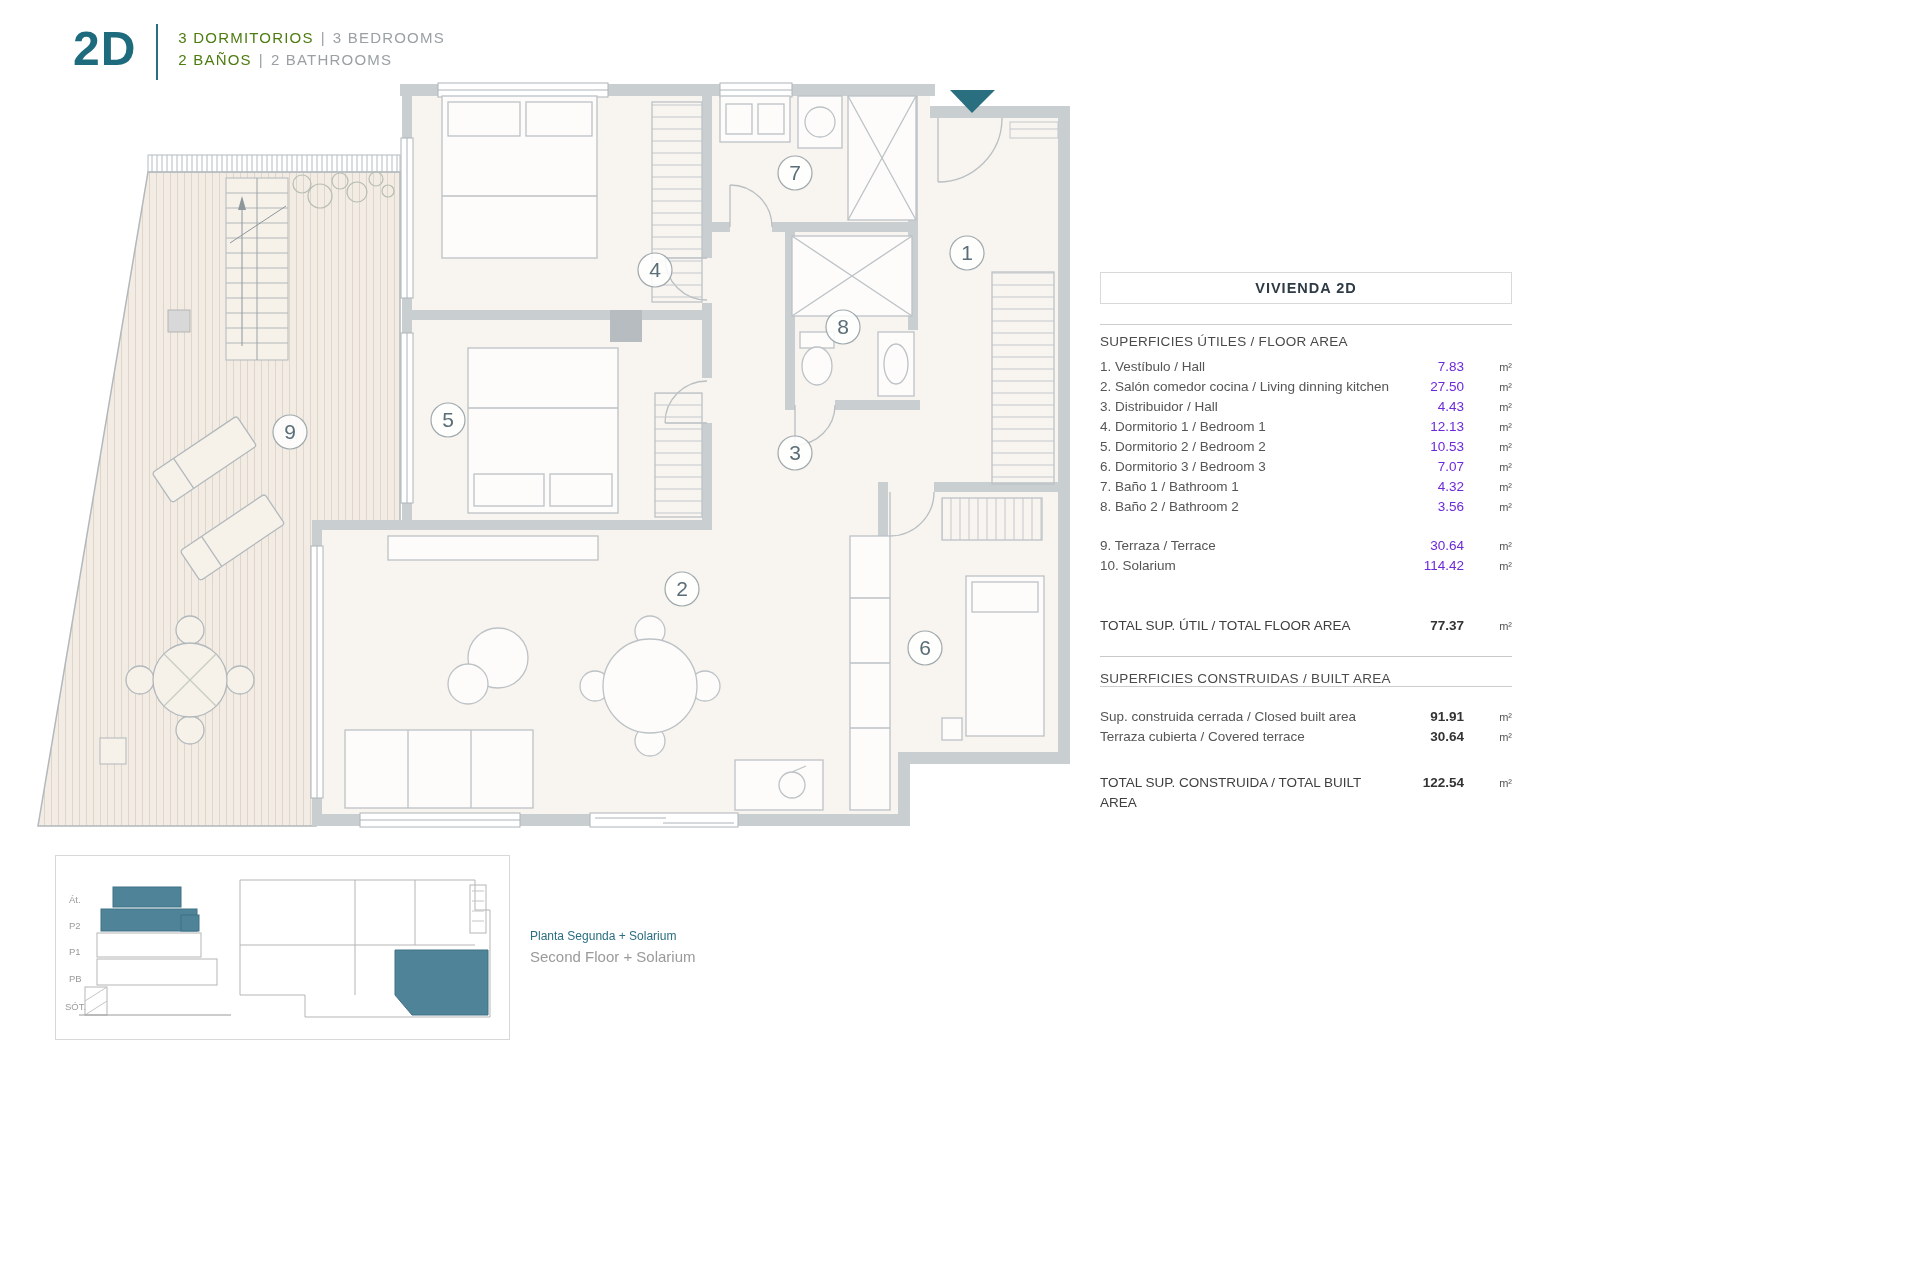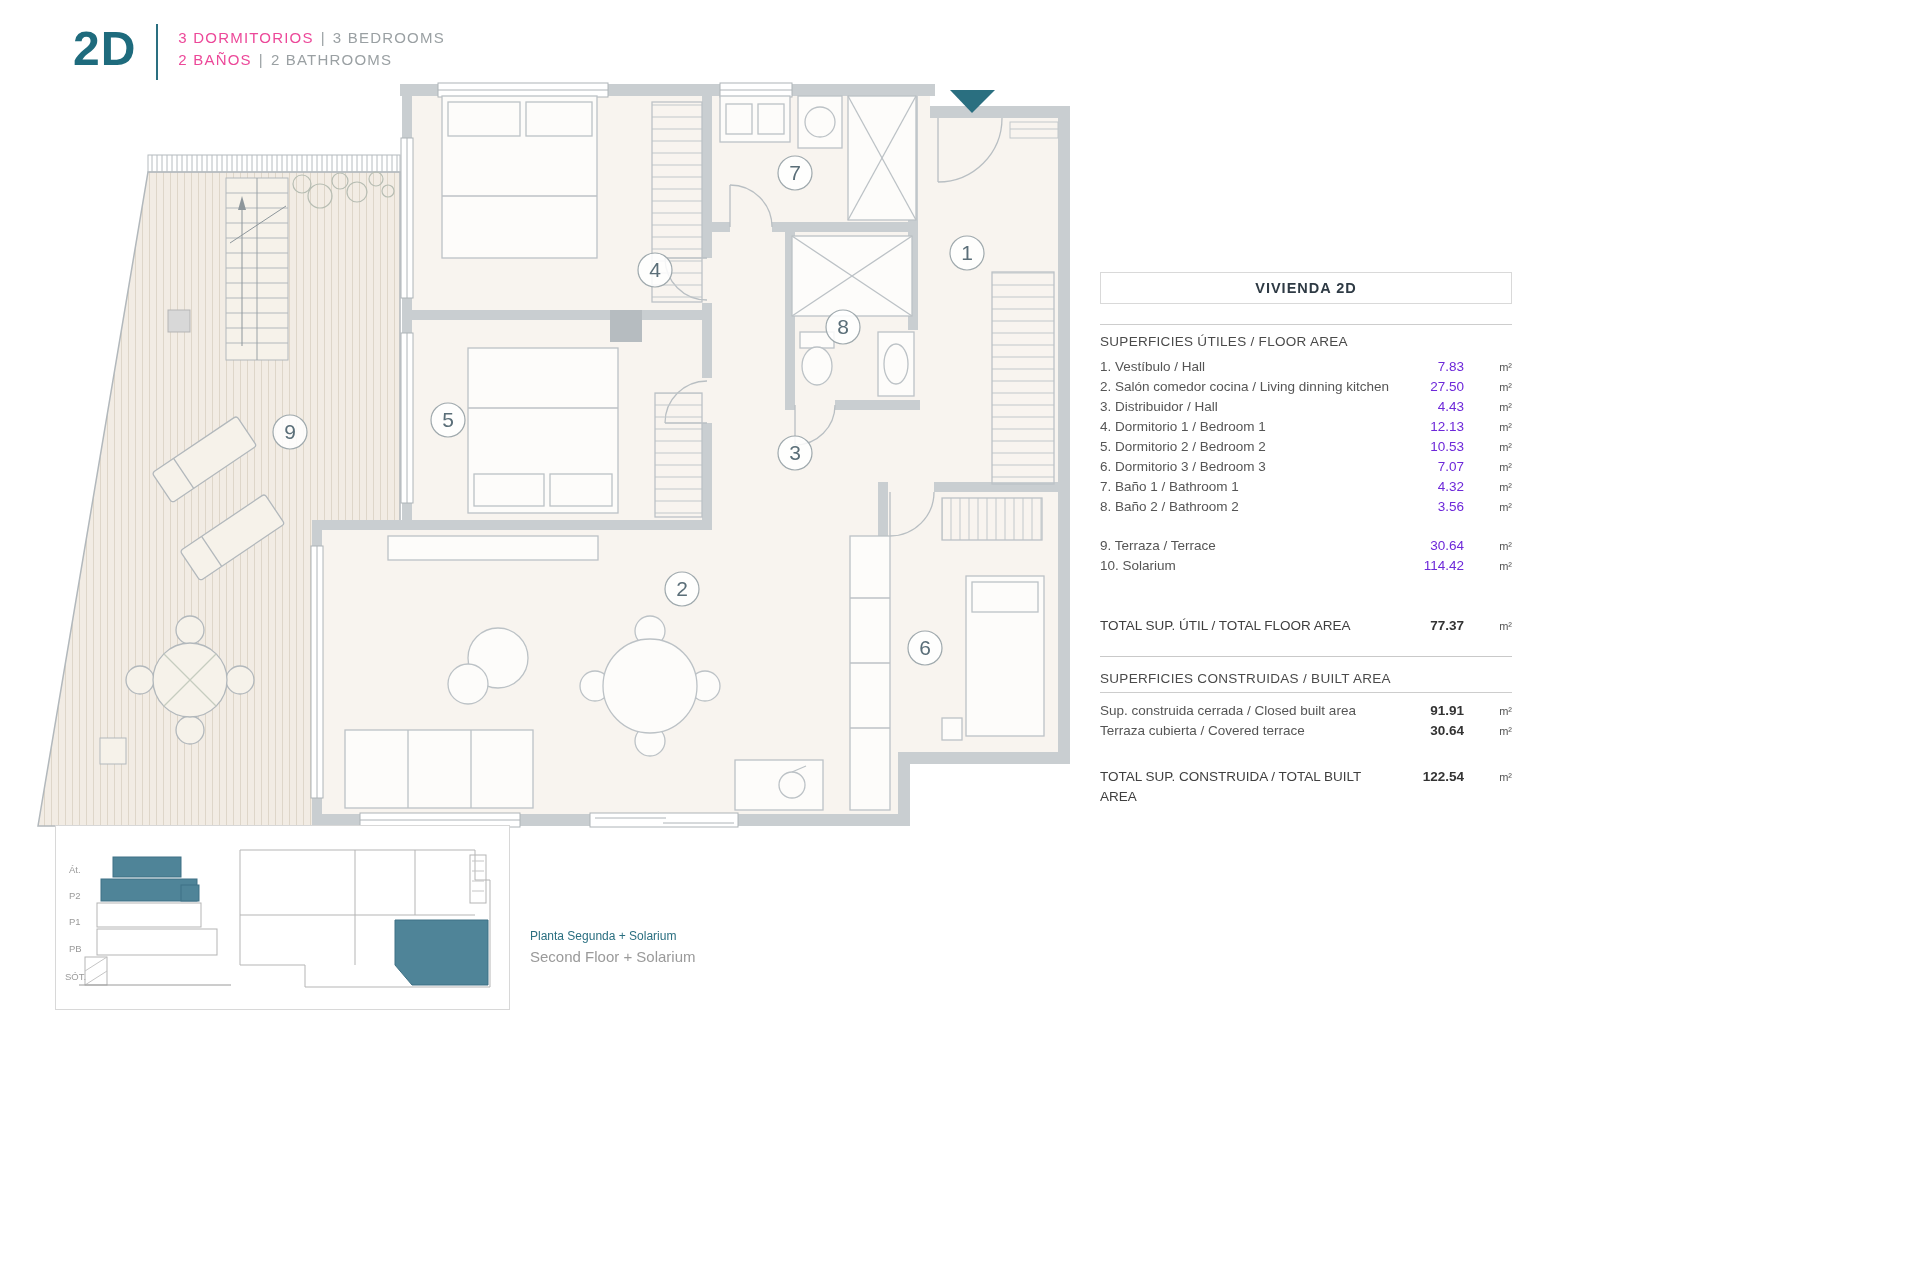--- a/index.html
+++ b/index.html
@@ -5,21 +5,21 @@
   html,body { margin:0; padding:0; background:#ffffff; }
   body { width:1920px; height:1280px; font-family:"Liberation Sans", sans-serif; }
   .page { position:relative; width:1920px; height:1280px; background:#fff; overflow:hidden; }
 
   
   .header { position:absolute; left:73px; top:20px; display:flex; align-items:flex-start; }
   .unit-code { font-size:48px; font-weight:bold; color:#1E6B7D; letter-spacing:1px; line-height:58px; }
   .header-divider { width:2px; height:56px; background:#2A6F80; margin:4px 20px 0 20px; }
   .header-sub { padding-top:7px; }
   .header-line { font-size:15px; letter-spacing:1.2px; line-height:22px; white-space:pre; }
-  .hl-es { color:#ec4899; }
+  .hl-es { color:#4d7c0f; }
   .hl-sep { color:#9aa0a3; padding:0 7px; }
   .hl-en { color:#9aa0a3; }
 
   
   .plan-wrap { position:absolute; left:30px; top:78px; width:1050px; height:760px; }
 
   
   .panel { position:absolute; left:1100px; top:272px; width:412px; color:#555; font-size:13.5px; }
   .panel-title-box { border:1px solid #d9d9d9; height:30px; display:flex; align-items:center; justify-content:center;
                      font-size:14.5px; font-weight:bold; letter-spacing:1px; color:#2E3A44; margin-bottom:20px; }
@@ -27,26 +27,26 @@
   .sec-heading { color:#4a4a4a; letter-spacing:0.3px; margin-bottom:8px; }
   .row { display:flex; align-items:baseline; line-height:20px;gap:16px; }
   .row .lbl { flex:1; }
   .row .val { width:56px; text-align:right; color:#6d28d9; }
   .row .unit { width:32px; text-align:right; font-size:11px; color:#555; }
   .outdoor { margin-top:19px; }
   .total-row { margin-top:40px; color:#3f3f3f; }
   .total-row .val { font-weight:bold; color:#333; }
   .fa-bottom { border-bottom:1px solid #c9c9c9; padding-bottom:20px; }
   .built-section { margin-top:14px; }
-  .built-heading { border-bottom:1px solid #cdcdcd; padding-bottom:6px; margin-bottom:8px; }
+  .built-heading { border-bottom:1px solid #cdcdcd; margin-bottom:20px; }
   .built .val { font-weight:bold; color:#333; }
   .built-total { margin-top:26px; }
 
   
-  .section-box { position:absolute; left:55px; top:825px; width:455px; height:185px;text-align:right; }
+  .section-box { position:absolute; left:55px; top:855px; width:455px; height:185px;text-align:right; }
 
   
   .caption { position:absolute; left:530px; top:925px; }
   .caption-es { color:#2A6F80; font-size:12px; line-height:22px; }
   .caption-en { color:#9a9a9a; font-size:15px; line-height:20px; }
 </style>
 </head>
 <body>
 
 <div class="page">

